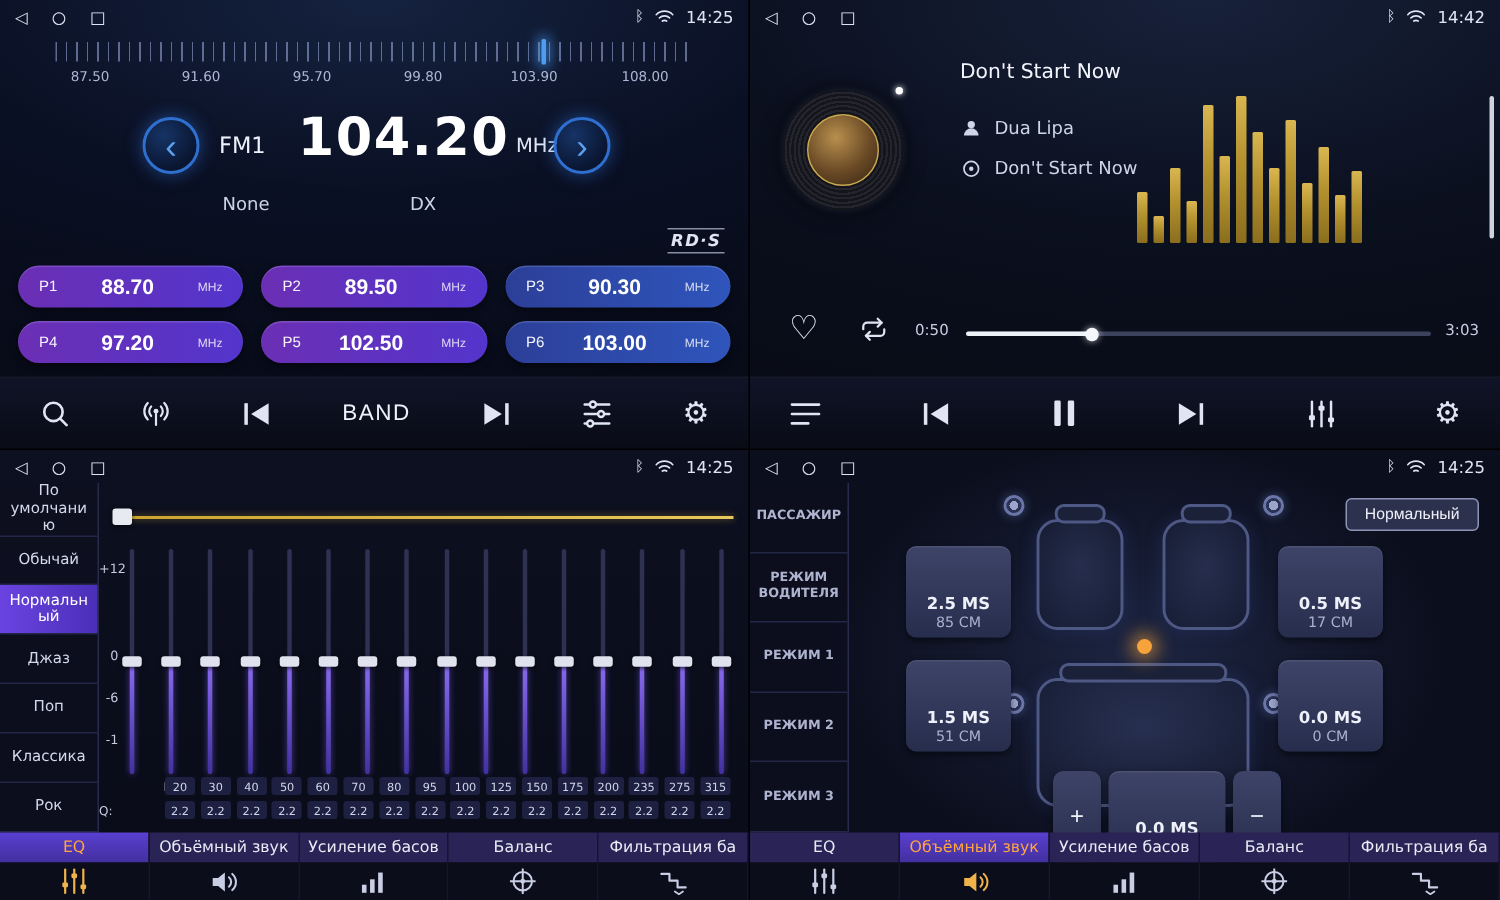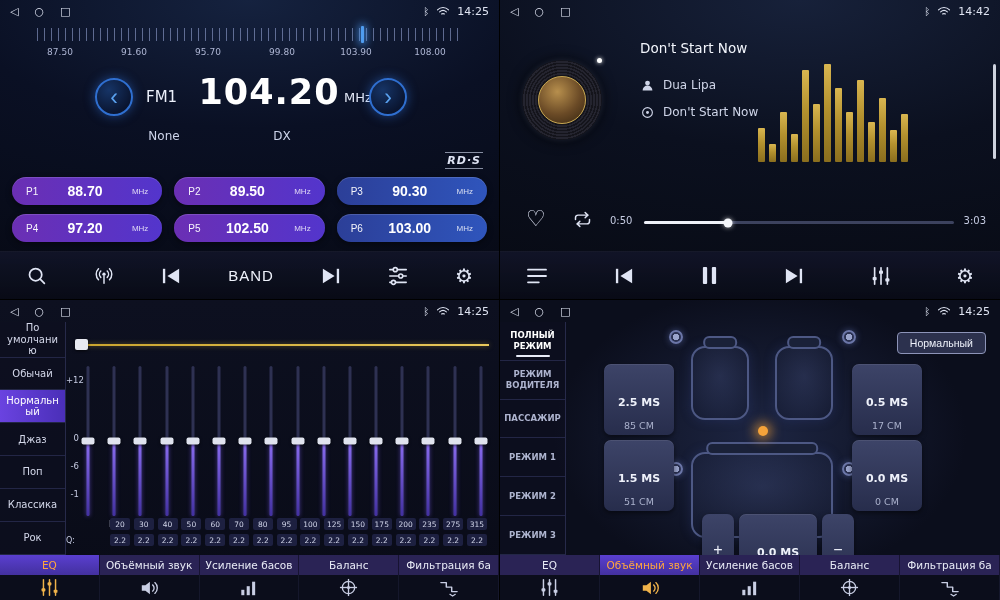--- a/index.html
+++ b/index.html
@@ -100,21 +100,21 @@
   .seat-fr { left:100px; top:16px; width:58px; height:74px; }
   .seat-bench { left:16px; top:122px; width:142px; height:86px; }
   .seat-bench::before { width:78%; }
   .speaker { position:absolute; width:14px; height:14px; border-radius:50%; border:2px solid #6b76a8; background:radial-gradient(circle,#9aa4cc 0 3px, #2a3152 3px); box-shadow:0 0 7px rgba(120,140,220,.45); }
   .sp-tl { left:-6px; top:0; } .sp-tr { right:-6px; top:0; }
   .sp-ml { left:-6px; top:132px; } .sp-mr { right:-6px; top:132px; }
   .sp-bc { left:50%; transform:translateX(-50%); bottom:-4px; }
   .center-dot { position:absolute; left:50%; top:96px; transform:translateX(-50%); width:10px; height:10px; border-radius:50%; background:#f5a33a; box-shadow:0 0 11px 4px rgba(245,160,50,.6); }
   .delay-chip { position:absolute; width:70px; padding:4px 2px; text-align:center; border-radius:7px; background:linear-gradient(180deg,#3d4468,#272d4c); box-shadow:0 2px 5px rgba(0,0,0,.5), inset 0 1px 0 rgba(255,255,255,.08); }
   .chip-ms { font-size:11px; font-weight:bold; color:#eef1fa;margin-top:28px; }
-  .chip-cm { font-size:9.5px; color:#aab1cc; margin-top:11px; }
+  .chip-cm { font-size:9.5px; color:#aab1cc; margin-top:1px; }
   .chip-fl { left:104px; top:64px; } .chip-fr { left:352px; top:64px; }
   .chip-rl { left:104px; top:140px; } .chip-rr { left:352px; top:140px; }
   .adjust-row { position:absolute; left:202px; top:214px; display:flex; align-items:stretch; gap:5px; }
   .adjust-row .delay-chip { position:static; width:78px; }
   .adj-btn { width:32px; border:0; border-radius:7px; background:linear-gradient(180deg,#3d4468,#272d4c); color:#eef1fa; font-size:16px; box-shadow:0 2px 5px rgba(0,0,0,.5); }
 
   
   .audio-tabs { position:absolute; left:0; right:0; bottom:0; height:45px; display:flex; z-index:7; }
   .audio-tab { flex:1; display:flex; flex-direction:column; min-width:0; }
   .tab-label { height:20px; display:flex; align-items:center; justify-content:center; font-size:10.5px; color:#e8ebf6; background:#2a2355; border-right:1px solid #171332; white-space:nowrap; overflow:hidden; }
@@ -593,23 +593,22 @@
             <path d="M1.5 4.5 a9 9 0 0 1 13 0"></path>
               <path d="M4 7 a6 6 0 0 1 8 0"></path>
               <path d="M6.3 9.5 a3.2 3.2 0 0 1 3.4 0"></path>
           </svg>
         </span>
         <span class="sb-time">14:25</span>
       </div>
     </div>
 
     <aside class="side-shell">
-      <div class="mode-item active">ПОЛНЫЙ РЕЖИМ</div>
+      <div class="mode-item">ПАССАЖИР</div>
       <div class="mode-item">РЕЖИМ ВОДИТЕЛЯ</div>
-      <div class="mode-item">ПАССАЖИР</div>
       <div class="mode-item">РЕЖИМ 1</div>
       <div class="mode-item">РЕЖИМ 2</div>
       <div class="mode-item">РЕЖИМ 3</div>
     </aside>
 
     <button class="normal-btn">Нормальный</button>
 
     <div class="car-area">
       <div class="seat seat-fl"></div>
       <div class="seat seat-fr"></div>

